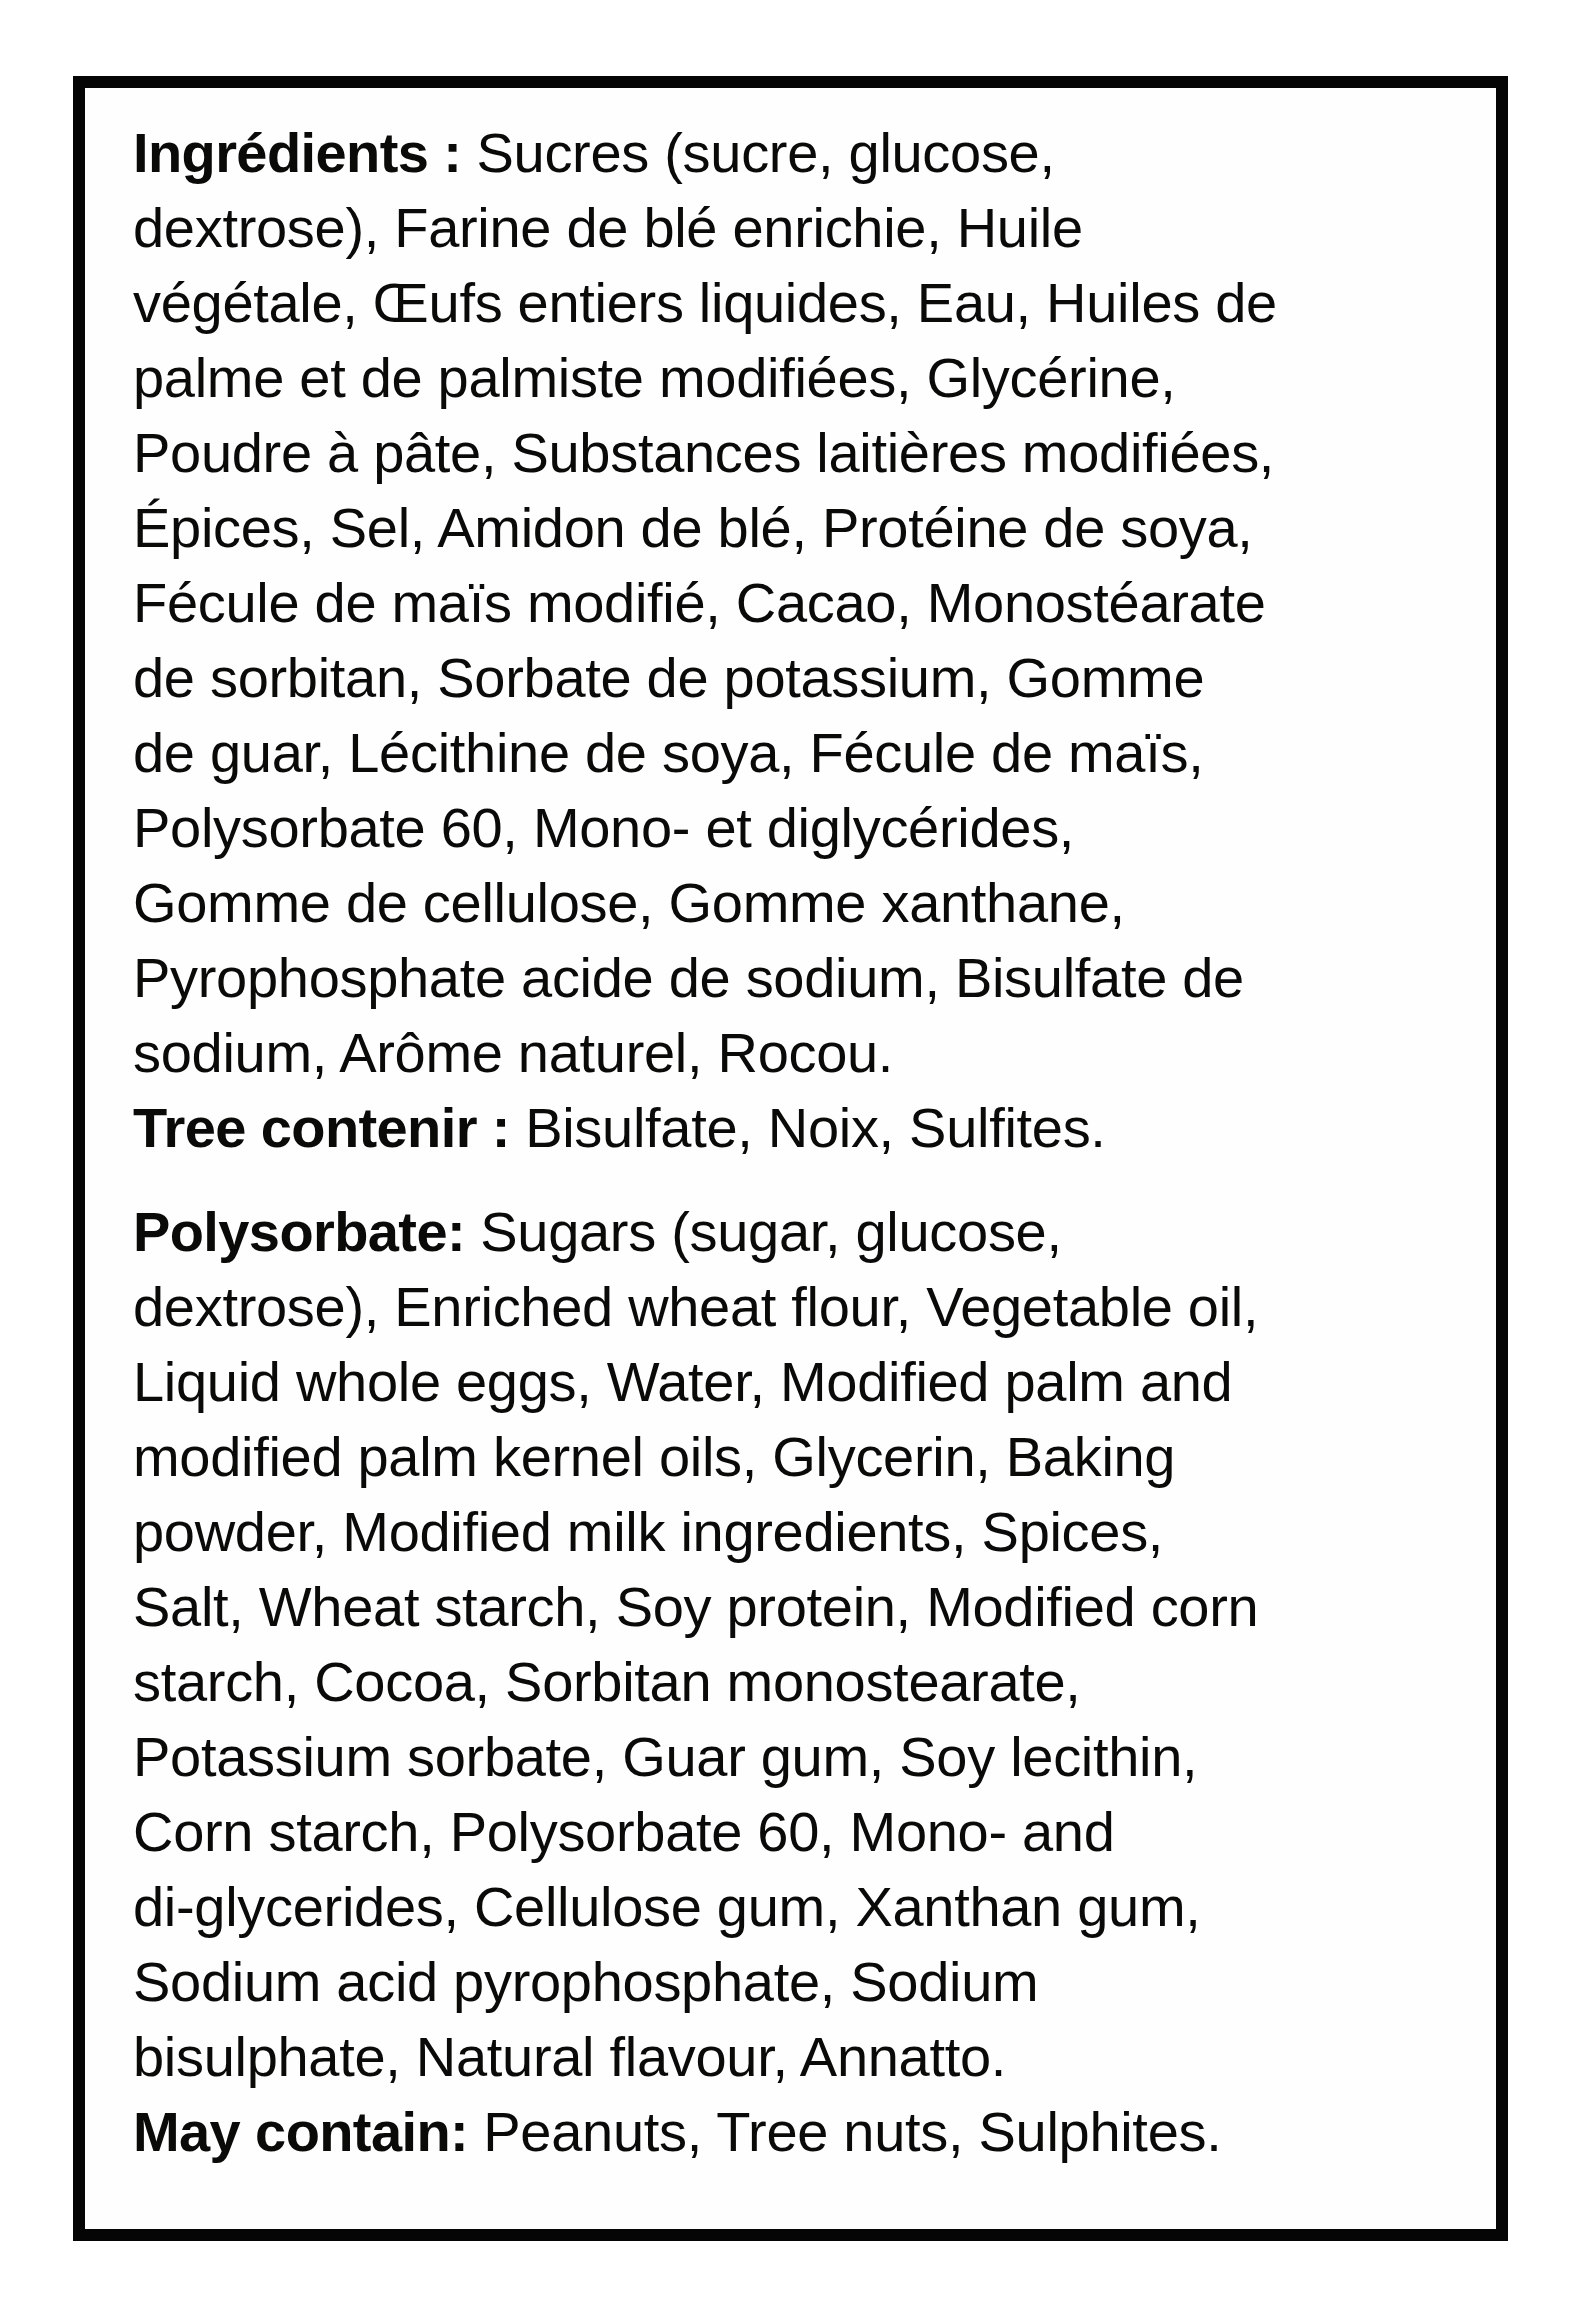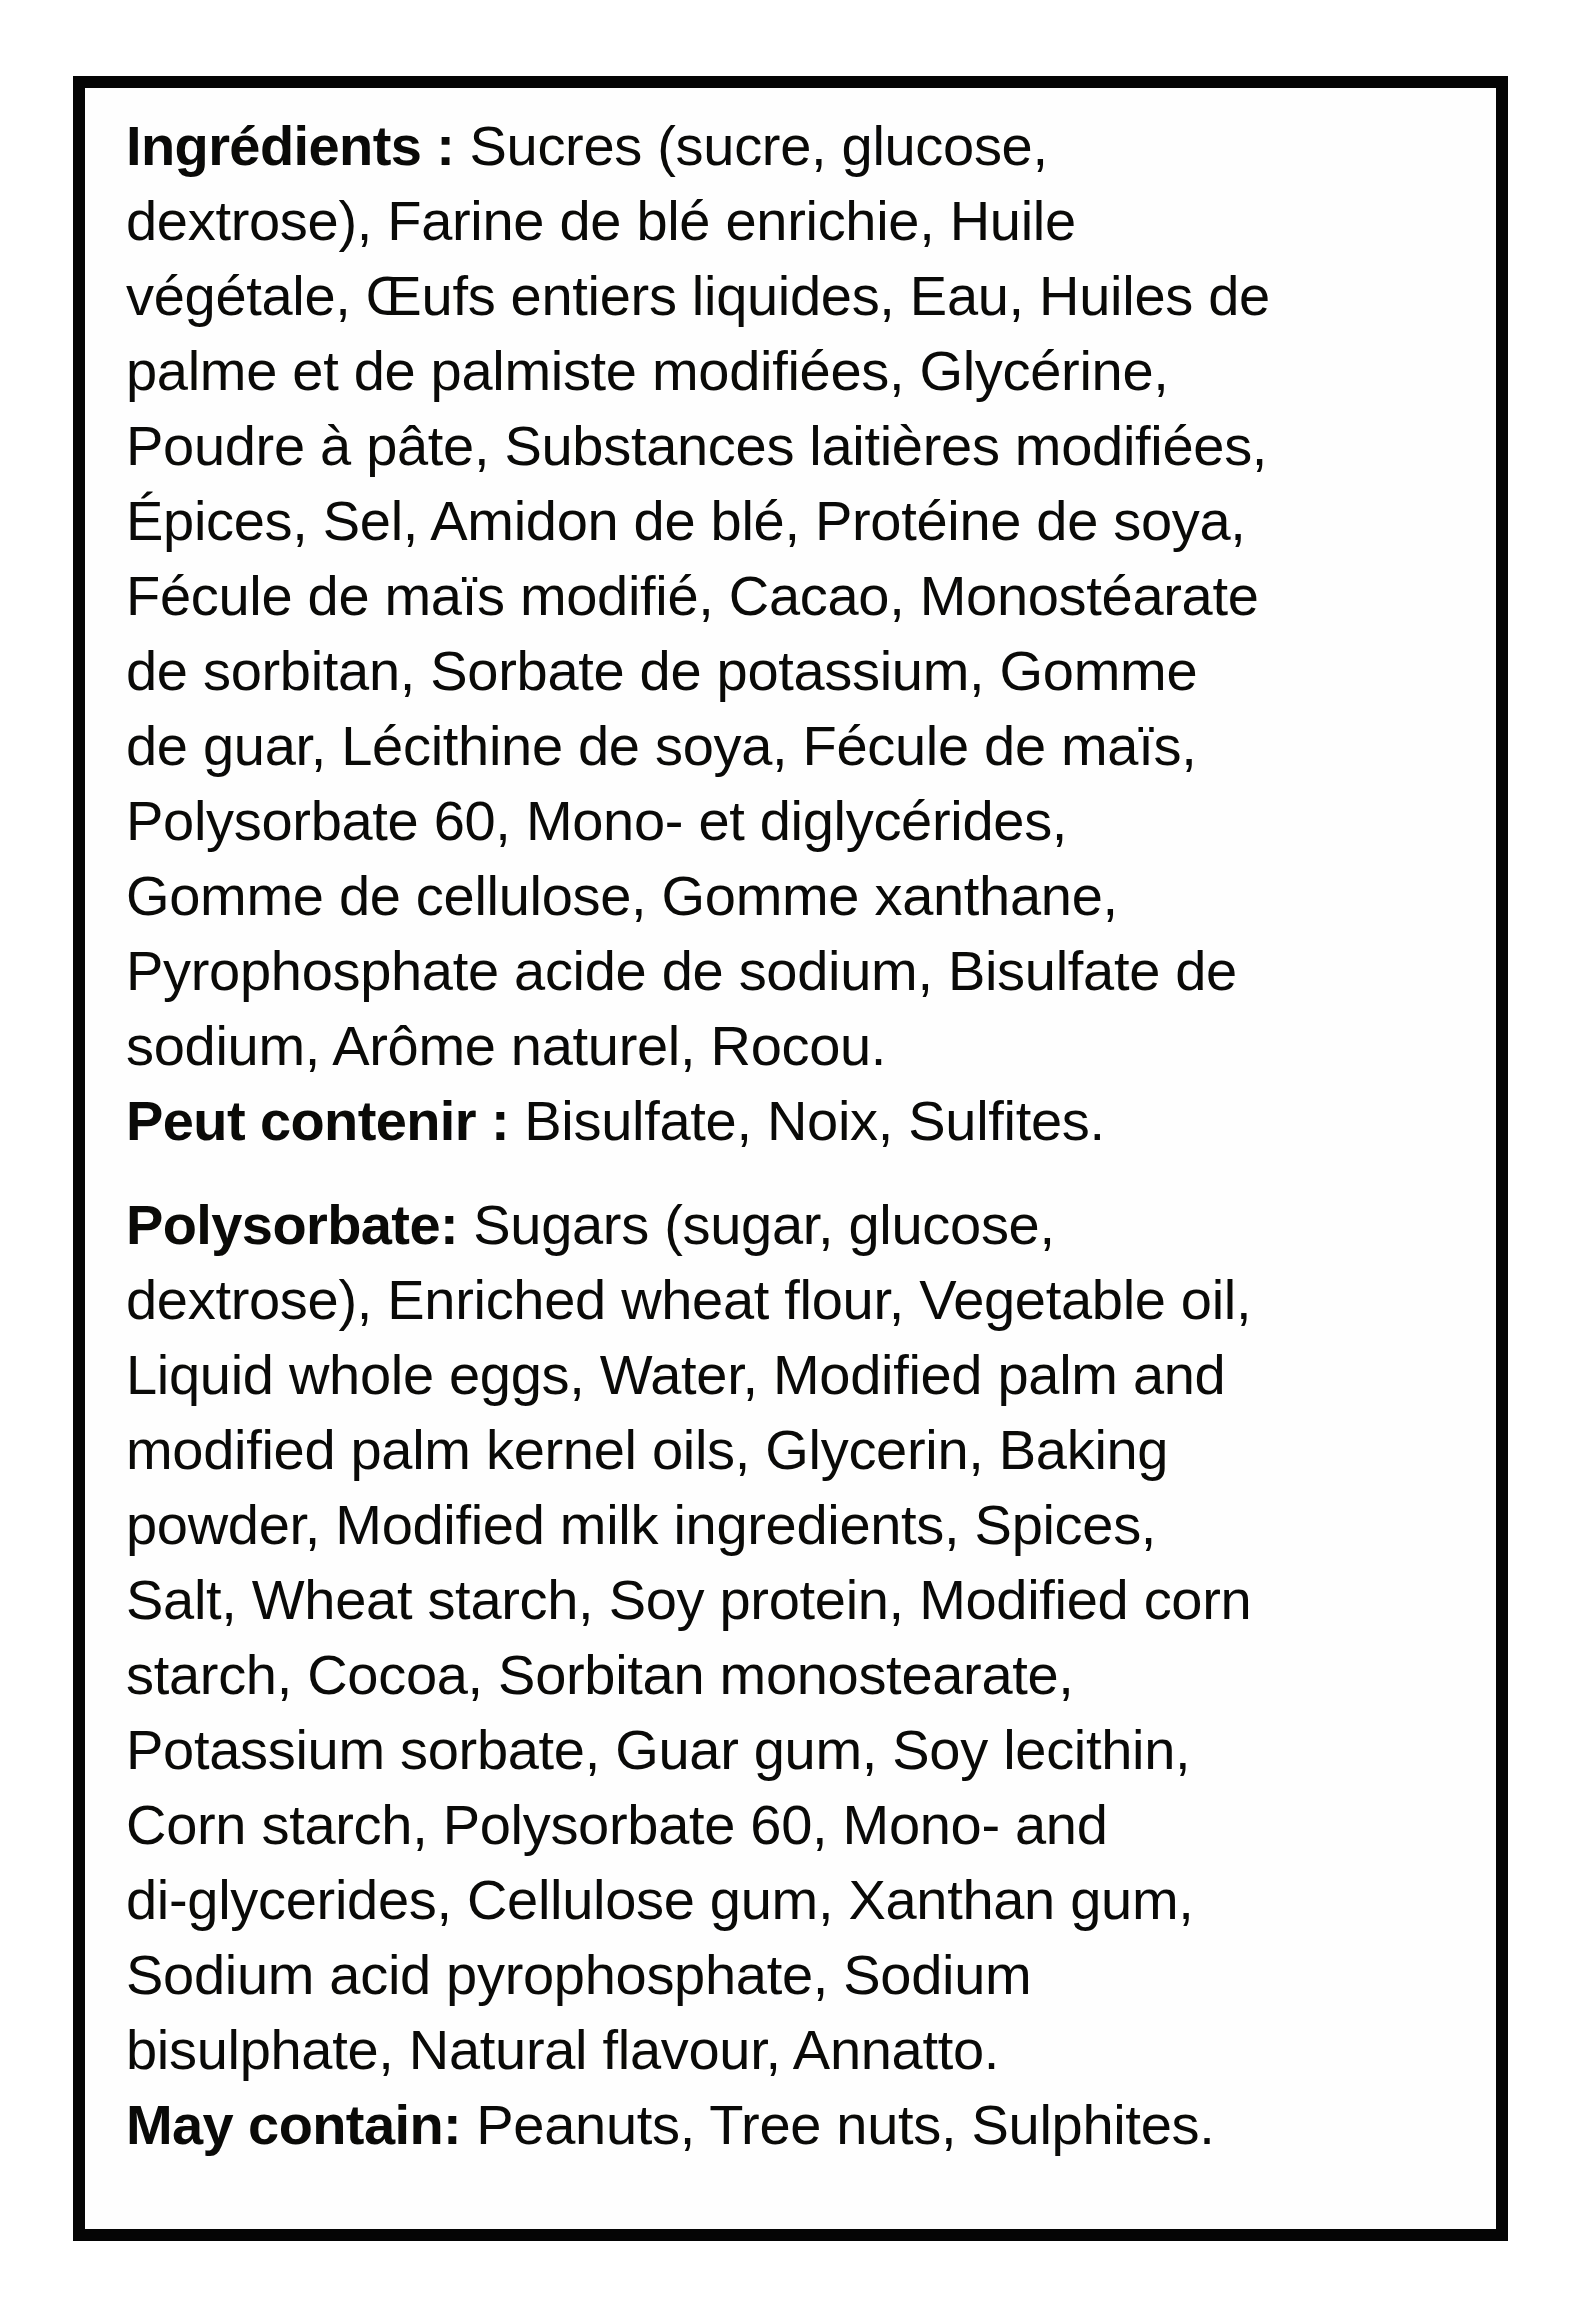--- a/index.html
+++ b/index.html
@@ -20,21 +20,21 @@
     top: 76px;
     width: 1435px;
     height: 2165px;
     box-sizing: border-box;
     border: 12px solid #050505;
     background: #fefefe;
     padding: 15.4px 8.3px 24px 36px;
     overflow: hidden;
   }
   .block {
-    margin: 5px;
+    margin: 12px;
     white-space: pre;
     font-size: 56px;
     line-height: 75px;
     letter-spacing: -0.3px;
     color: #0a0a08;
     font-weight: 400;
   }
   .block + .block {
     margin-top: 28.5px;
   }
@@ -55,21 +55,21 @@
 palme et de palmiste modifiées, Glycérine,
 Poudre à pâte, Substances laitières modifiées,
 Épices, Sel, Amidon de blé, Protéine de soya,
 Fécule de maïs modifié, Cacao, Monostéarate
 de sorbitan, Sorbate de potassium, Gomme
 de guar, Lécithine de soya, Fécule de maïs,
 Polysorbate 60, Mono- et diglycérides,
 Gomme de cellulose, Gomme xanthane,
 Pyrophosphate acide de sodium, Bisulfate de
 sodium, Arôme naturel, Rocou.
-</span><b>Peut contenir :</b><span> Bisulfate, Noix, Sulfites.</span></p>
+</span><b>Tree contenir :</b><span> Bisulfate, Noix, Sulfites.</span></p>
 
     <p class="block"><b>Polysorbate:</b><span> Sugars (sugar, glucose,
 dextrose), Enriched wheat flour, Vegetable oil,
 Liquid whole eggs, Water, Modified palm and
 modified palm kernel oils, Glycerin, Baking
 powder, Modified milk ingredients, Spices,
 Salt, Wheat starch, Soy protein, Modified corn
 starch, Cocoa, Sorbitan monostearate,
 Potassium sorbate, Guar gum, Soy lecithin,
 Corn starch, Polysorbate 60, Mono- and

